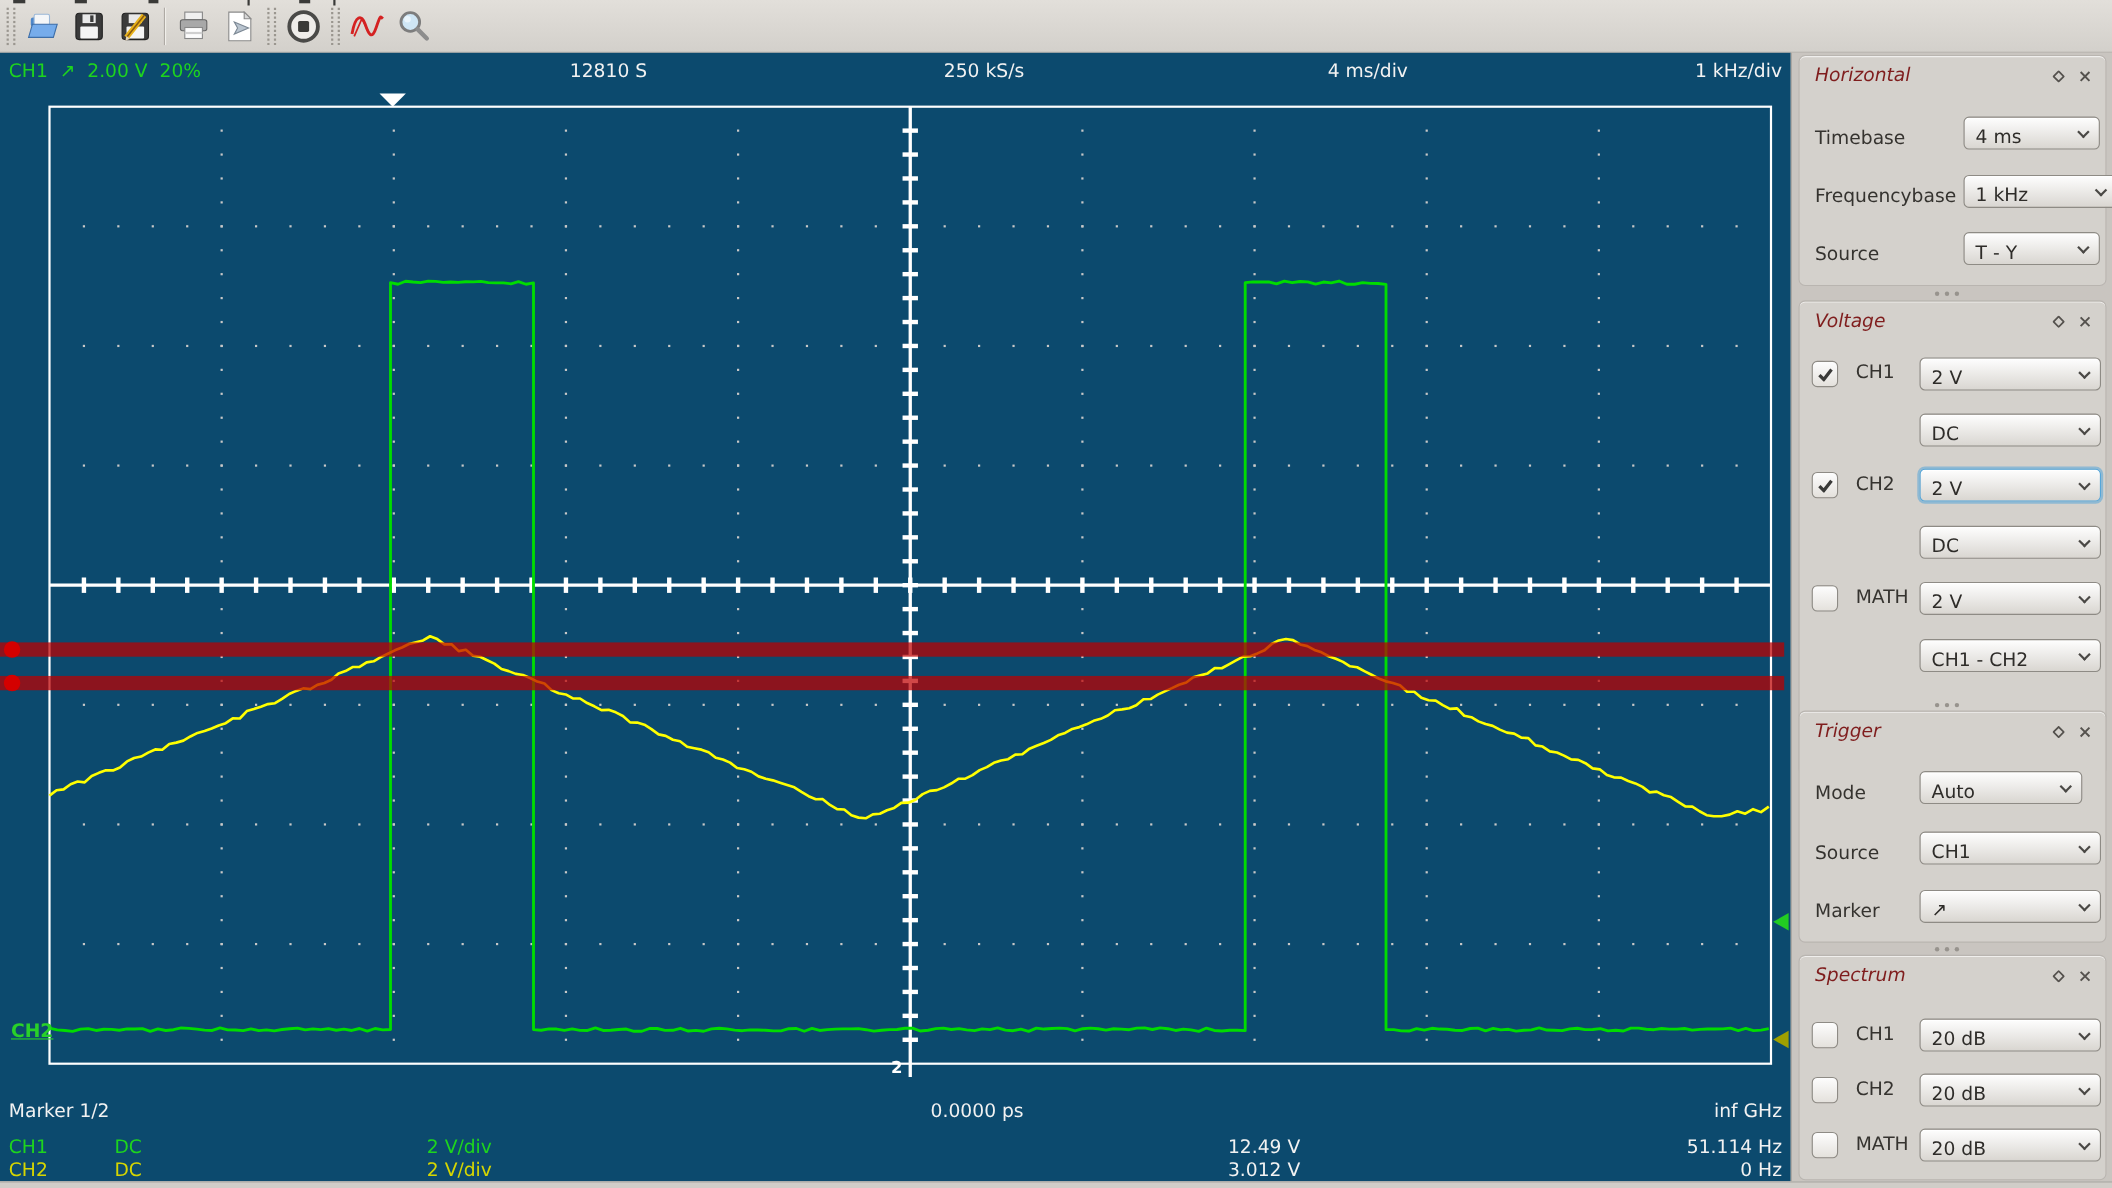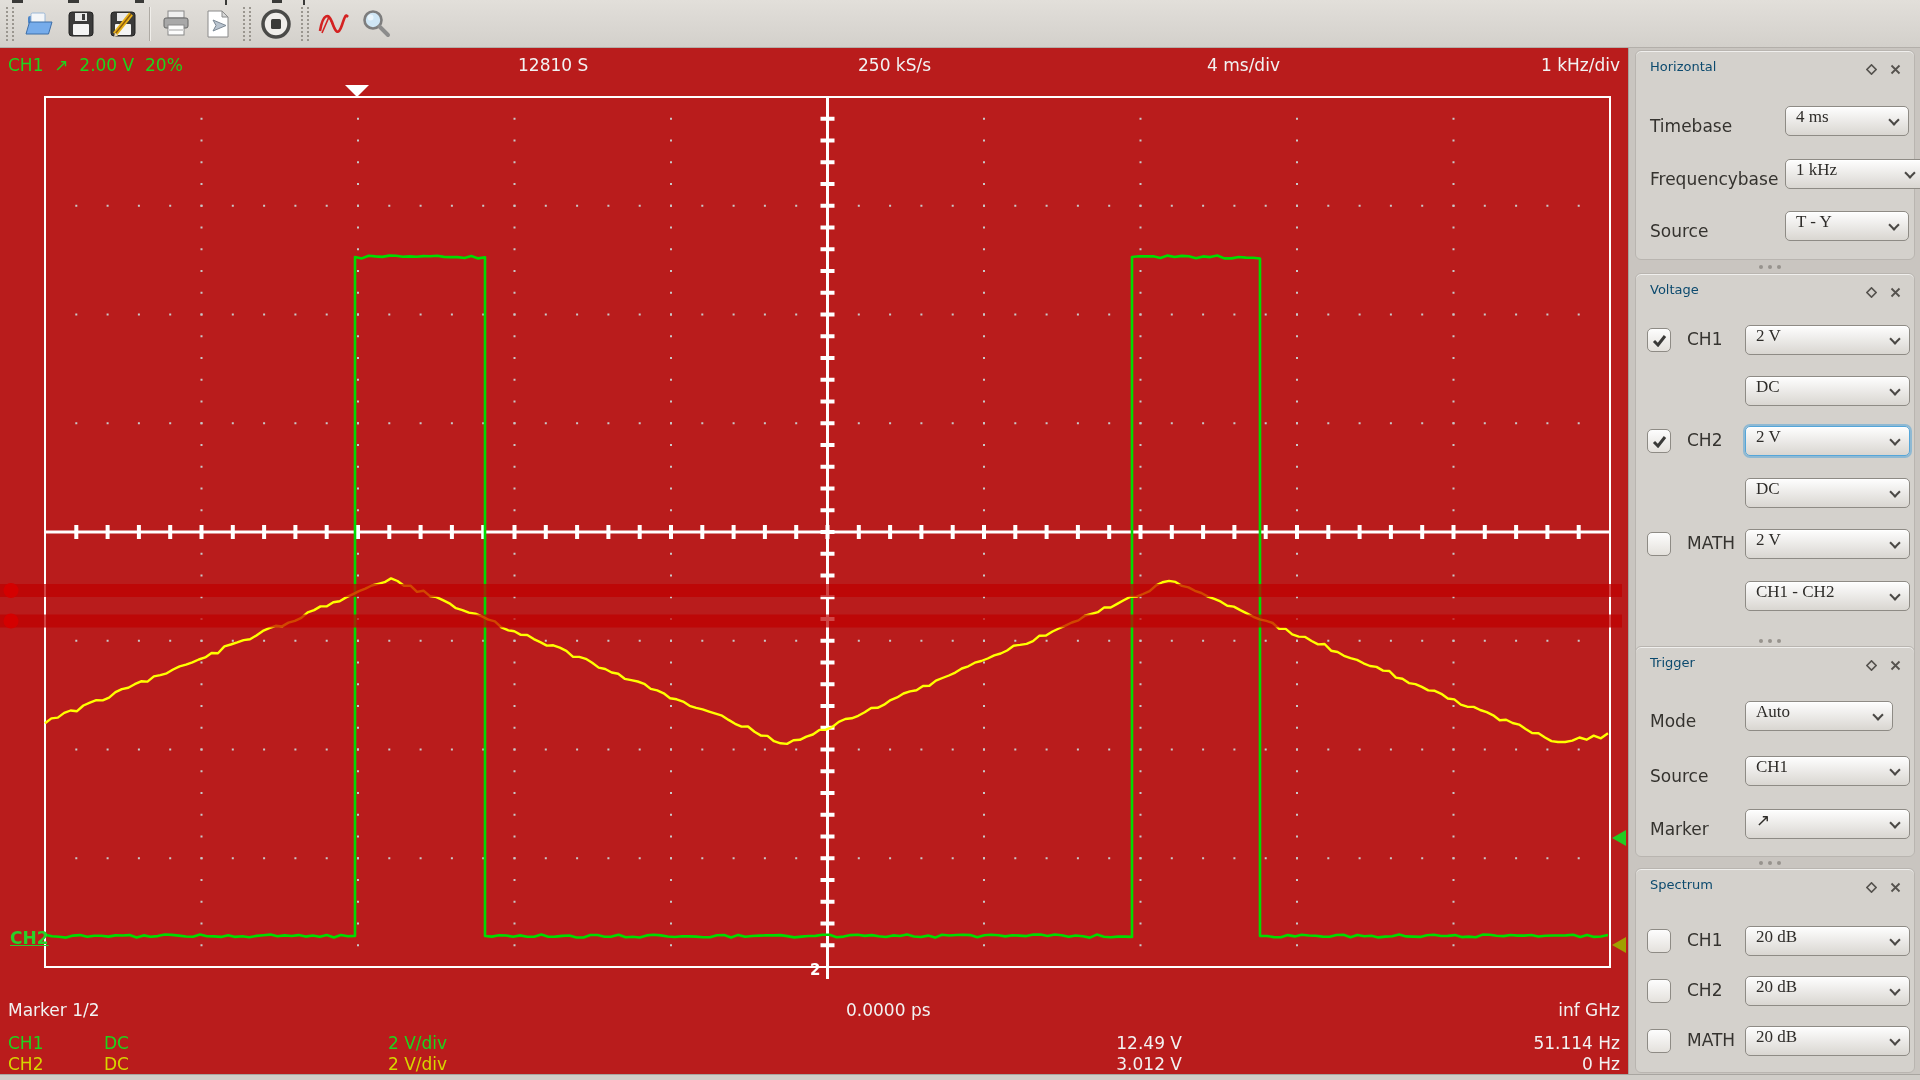--- a/index.html
+++ b/index.html
@@ -12,48 +12,48 @@
              background:linear-gradient(#e2dfda,#d3d0cb); border-bottom:1px solid #b3afaa;
              display:flex; align-items:center; padding-left:2px; }
   .menu-dash { position:absolute; top:0; height:3px; background:#3a3a38; }
   .tb-handle { width:8px; height:34px; margin:0 4px;
                border-left:2px dotted #9a968f; border-right:2px dotted #9a968f; }
   .tb-btn { width:42px; height:42px; display:flex; align-items:center; justify-content:center;
             border-radius:4px; }
   .tb-sep { width:1px; height:34px; background:#aeaaa4; margin:0 5px; box-shadow:1px 0 0 #f0eeea; }
 
   
-  .scope { position:absolute; left:0; top:48px; width:1628px; height:1026px; background:#b91c1c; }
+  .scope { position:absolute; left:0; top:48px; width:1628px; height:1026px; background:#0c4a6e; }
   .scope svg { position:absolute; left:0; top:0; }
   .st { position:absolute; font-size:17px; color:#f2f2f2; white-space:pre; }
   .st.green { color:#1ed41e; }
   .st.yellow { color:#d6d600; }
   .st.right { text-align:right; }
   .ch2-offset { position:absolute; left:10px; top:880px; font-size:17px; font-weight:bold;
                 color:#29d129; text-decoration:underline; z-index:5; }
   .marker2 { position:absolute; left:810px; top:913px; font-size:15px; font-weight:bold;
              color:#fff; z-index:5; }
 
   
   .side { position:absolute; left:1628px; top:48px; width:292px; height:1026px;
           background:#c9c5c0; border-left:1px solid #a8a49f; }
   .dock { position:absolute; left:6px; width:280px; background:#d4d1cc;
           border:1px solid #b9b5b0; border-radius:6px;
           box-shadow:inset 0 1px 0 rgba(255,255,255,.65); }
-  .dock-title { position:absolute; left:14px; top:8px; font-size:13px; color:#0c4a6e; }
+  .dock-title { position:absolute; left:14px; top:8px; font-size:17px; color:#7f1d1d;font-style:italic; }
   .dock-btn { position:absolute; top:9px; width:18px; height:18px; display:flex;
               align-items:center; justify-content:center; }
   .dock-btn.float { right:34px; }
   .dock-btn.close { right:10px; }
   .prow { position:absolute; left:14px; right:7px; height:30px; display:flex; align-items:flex-end; }
   .plabel { font-size:17px; color:#35332f; }
   .combo { position:absolute; height:30px; border:1px solid #8e8b85; border-radius:5px;
-           background:linear-gradient(#fefefe,#d9d6d1); display:flex; align-items:flex-start;
+           background:linear-gradient(#fefefe,#d9d6d1); display:flex; align-items:flex-end;
            padding:0 24px 0 10px; font-size:17px; color:#2e2c29;
-           box-shadow:inset 0 1px 0 #fff;font-family:Liberation Serif, serif; }
+           box-shadow:inset 0 1px 0 #fff; }
   .combo .chev { position:absolute; right:10px; top:9px; width:8px; height:8px;
                  border-right:2px solid #4a4845; border-bottom:2px solid #4a4845;
                  transform:rotate(45deg); }
   .combo.focused { border:1px solid #55a6d9; box-shadow:0 0 0 2px rgba(85,166,217,.55), inset 0 1px 0 #fff; }
   .cb { position:absolute; left:11px; top:3px; width:24px; height:24px;
         border:1px solid #8e8b85; border-radius:5px;
         background:linear-gradient(#fdfdfd,#e4e1dc); display:flex;
         align-items:center; justify-content:center; }
   .clabel { position:absolute; left:51px; top:4px; font-size:17px; color:#35332f; }
   .dock-sep { position:absolute; left:130px; width:32px; height:4px; display:flex; gap:5px; }

